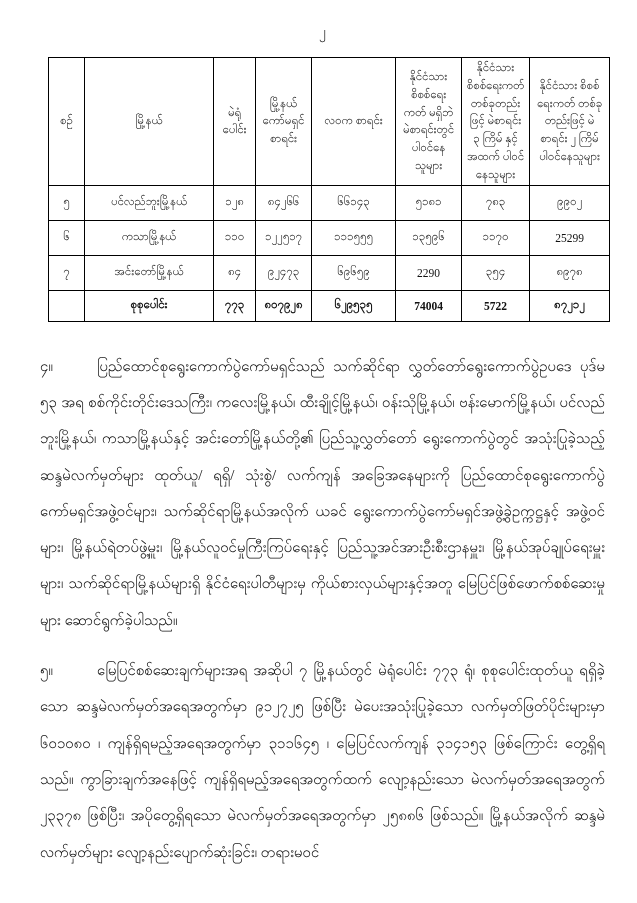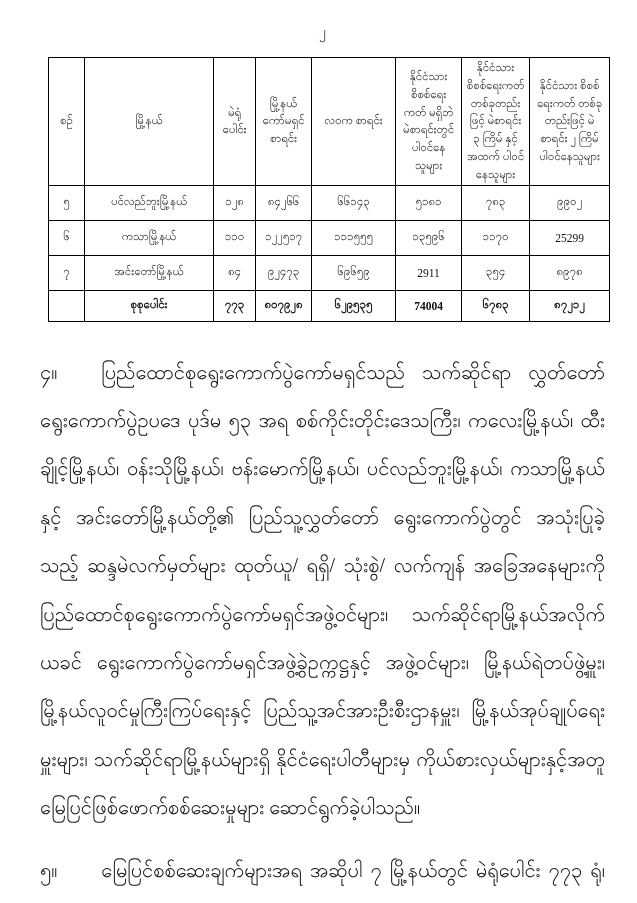--- a/index.html
+++ b/index.html
@@ -27,21 +27,21 @@
   td.num{text-align:center;}
   td.cen{text-align:center;}
   td.twp{text-align:center;}
   tr.total td{font-weight:bold;height:28px;margin-left:48px;}
   tr.total td.lbl{text-align:center;}
   .c1{width:36px;} .c2{width:129px;} .c3{width:42px;} .c4{width:56px;}
   .c5{width:84px;} .c6{width:66px;} .c7{width:68px;} .c8{width:80px;}
   .paras{margin-top:26px;width:565px;}
   .para{
     text-align:justify;
-    font-size:20px;
+    font-size:15px;
     line-height:2.42;
     margin-bottom:14px;
   }
   .para .pnum{margin-right:44px;}
 </style>
 </head>
 <body>
 
 <div class="page">
 
@@ -90,32 +90,32 @@
         <td class="num">၁၃၅၉၆</td>
         <td class="num">၁၁၇၀</td>
         <td class="num">25299</td>
       </tr>
       <tr>
         <td class="cen">၇</td>
         <td class="twp">အင်းတော်မြို့နယ်</td>
         <td class="num">၈၄</td>
         <td class="num">၉၂၄၇၃</td>
         <td class="num">၆၉၆၅၉</td>
-        <td class="num">2911</td>
+        <td class="num">2290</td>
         <td class="num">၃၅၄</td>
         <td class="num">၈၉၇၈</td>
       </tr>
       <tr class="total">
         <td></td>
         <td class="lbl">စုစုပေါင်း</td>
         <td class="num">၇၇၃</td>
         <td class="num">၈၀၇၉၂၈</td>
         <td class="num">၆၂၉၅၃၅</td>
         <td class="num">74004</td>
-        <td class="num">၆၇၈၃</td>
+        <td class="num">5722</td>
         <td class="num">၈၇၂၁၂</td>
       </tr>
     </tbody>
   </table>
 
   <div class="paras">
     <div class="para">
       <span class="pnum">၄။</span><span>ပြည်ထောင်စုရွေးကောက်ပွဲကော်မရှင်သည် သက်ဆိုင်ရာ လွှတ်တော်ရွေးကောက်ပွဲဥပဒေ ပုဒ်မ ၅၃ အရ စစ်ကိုင်းတိုင်းဒေသကြီး၊ ကလေးမြို့နယ်၊ ထီးချိုင့်မြို့နယ်၊ ဝန်းသိုမြို့နယ်၊ ဗန်းမောက်မြို့နယ်၊ ပင်လည်ဘူးမြို့နယ်၊ ကသာမြို့နယ်နှင့် အင်းတော်မြို့နယ်တို့၏ ပြည်သူ့လွှတ်တော် ရွေးကောက်ပွဲတွင် အသုံးပြုခဲ့သည့် ဆန္ဒမဲလက်မှတ်များ ထုတ်ယူ/ ရရှိ/ သုံးစွဲ/ လက်ကျန် အခြေအနေများကို ပြည်ထောင်စုရွေးကောက်ပွဲကော်မရှင်အဖွဲ့ဝင်များ၊ သက်ဆိုင်ရာမြို့နယ်အလိုက် ယခင် ရွေးကောက်ပွဲကော်မရှင်အဖွဲ့ခွဲဥက္ကဋ္ဌနှင့် အဖွဲ့ဝင်များ၊ မြို့နယ်ရဲတပ်ဖွဲ့မှူး၊ မြို့နယ်လူဝင်မှုကြီးကြပ်ရေးနှင့် ပြည်သူ့အင်အားဦးစီးဌာနမှူး၊ မြို့နယ်အုပ်ချုပ်ရေးမှူးများ၊ သက်ဆိုင်ရာမြို့နယ်များရှိ နိုင်ငံရေးပါတီများမှ ကိုယ်စားလှယ်များနှင့်အတူ မြေပြင်ဖြစ်ဖောက်စစ်ဆေးမှုများ ဆောင်ရွက်ခဲ့ပါသည်။</span>
     </div>
     <div class="para">

